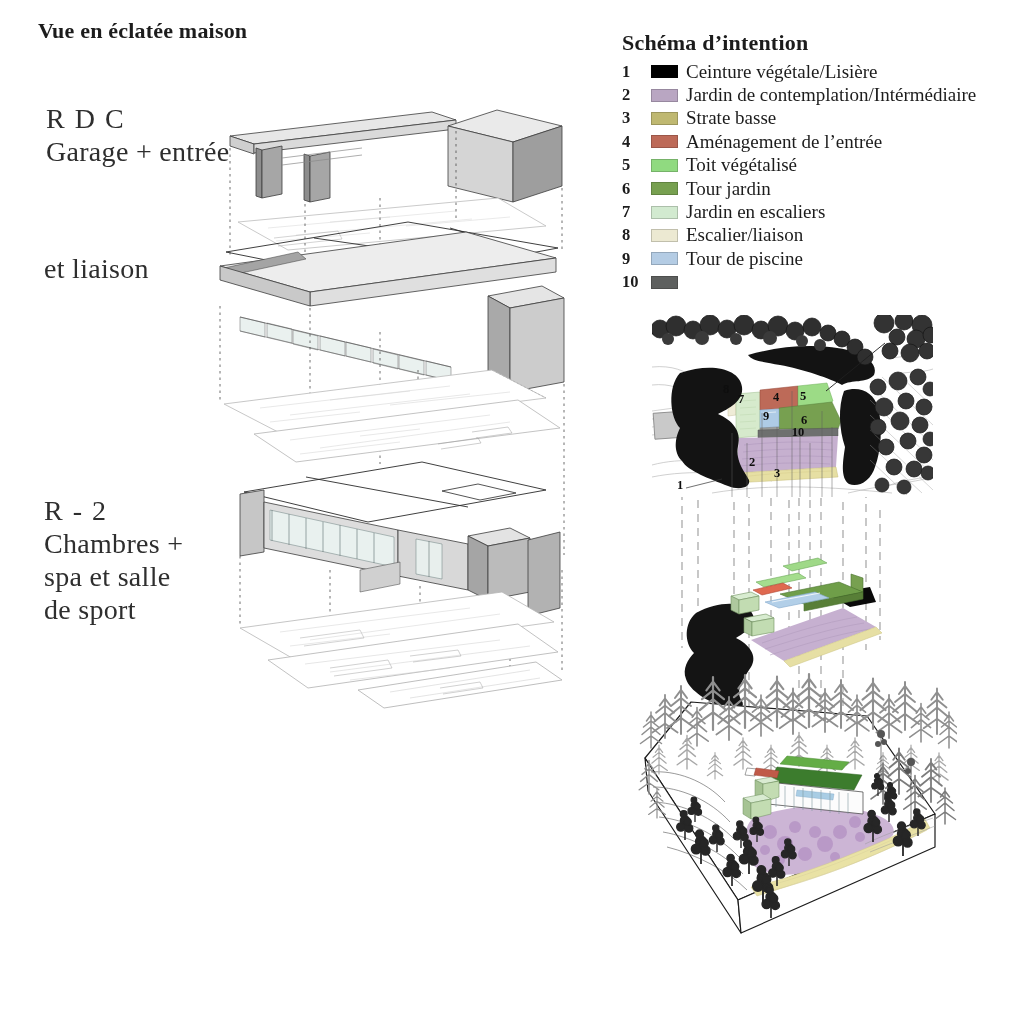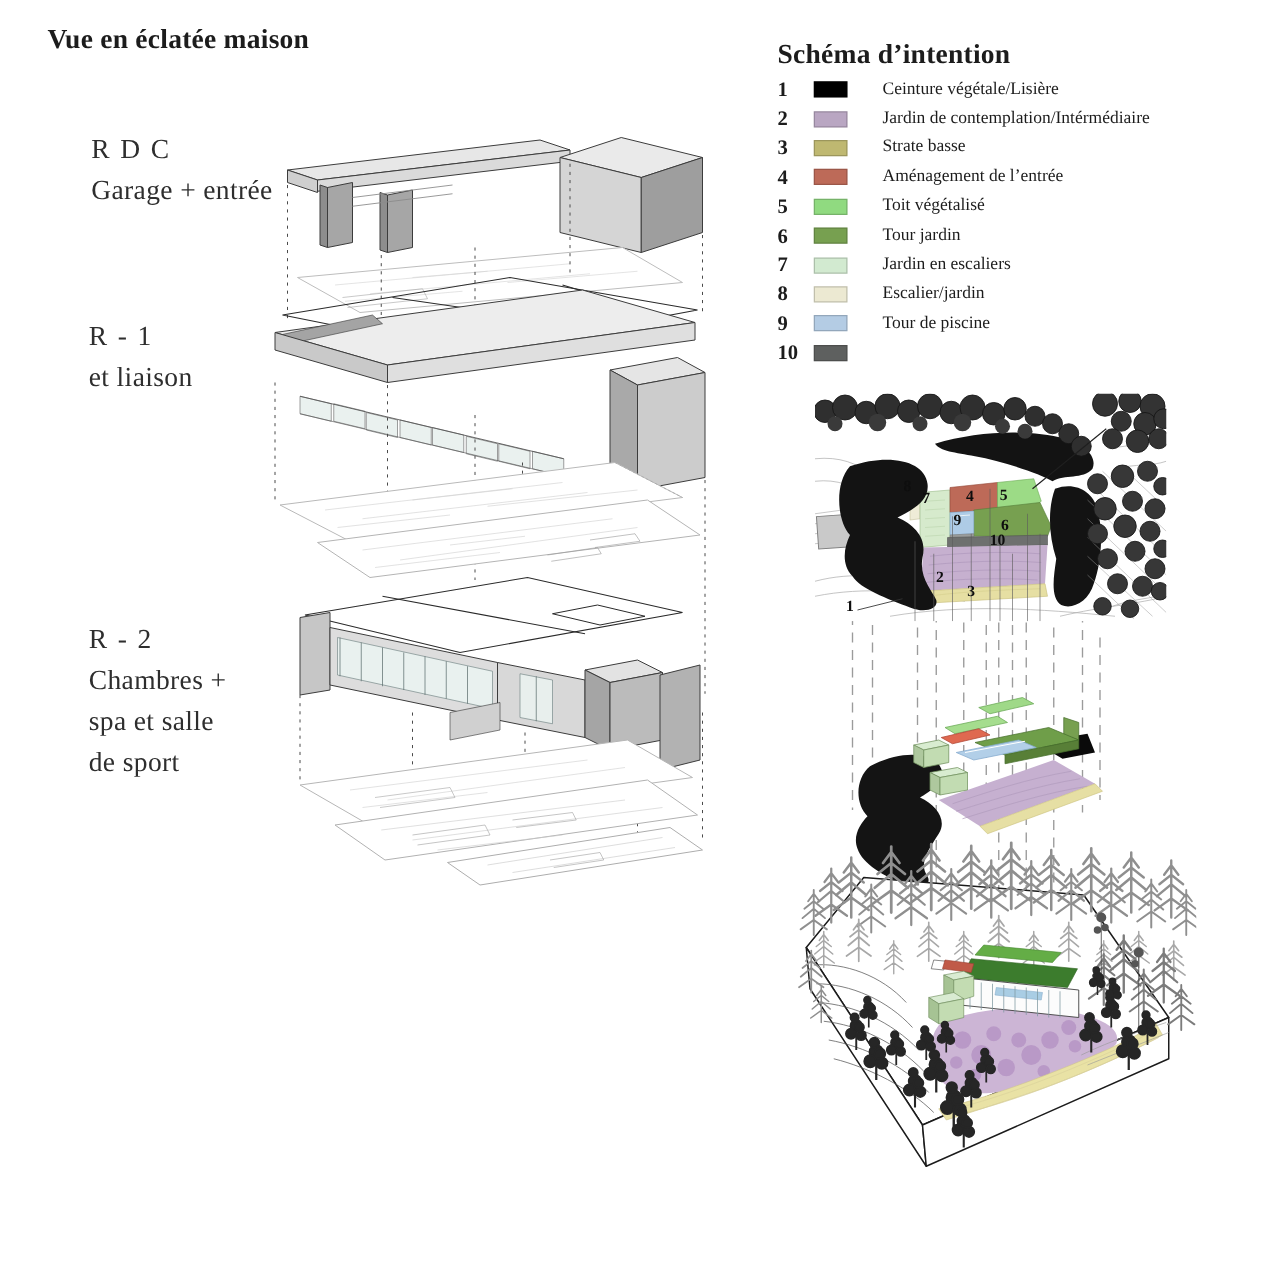--- a/index.html
+++ b/index.html
@@ -1,47 +1,46 @@
 <!DOCTYPE html>
 <html><head>
 <meta charset="utf-8">
 <style>
   html,body{margin:0;padding:0;}
   body{width:1024px;height:1024px;background:#ffffff;position:relative;overflow:hidden;
        font-family:"Liberation Serif", serif;color:#1c1c1c;}
   .title{position:absolute;font-size:22px;font-weight:bold;letter-spacing:.2px;margin:0;white-space:nowrap;}
   #ltitle{left:38px;top:18px;}
   #rtitle{left:622px;top:30px;}
-  .lvl{position:absolute;font-size:22px;line-height:33px;color:#2e2e2e;letter-spacing:.3px;margin-left:27px;}
+  .lvl{position:absolute;font-size:28px;line-height:33px;color:#2e2e2e;letter-spacing:.3px;}
   .lvl-code{letter-spacing:1.5px;}
   #lvl0{left:46px;top:102px;}
   #lvl1{left:44px;top:252px;}
   #lvl2{left:44px;top:494px;}
   .legend{position:absolute;left:622px;top:60px;width:402px;}
   .lrow{display:flex;align-items:center;height:23.4px;}
   .lnum{width:29px;font-weight:bold;font-size:16.5px;}
   .lswatch{width:27px;height:13px;margin-right:8px;border:0.5px solid rgba(0,0,0,.18);box-sizing:border-box;flex:0 0 27px;}
-  .llabel{font-size:14px;white-space:nowrap;margin-left:20px;}
+  .llabel{font-size:19px;white-space:nowrap;}
   .siteplan{position:absolute;left:652px;top:315px;width:281px;height:182px;}
   .siteplan svg{position:absolute;left:0;top:0;}
   .zn{position:absolute;transform:translate(-50%,-50%);font-weight:bold;font-size:12.5px;color:#0e0e0e;line-height:1;}
   svg.abs{position:absolute;}
 </style>
 </head>
 <body>
 
 <h1 class="title" id="ltitle">Vue en éclatée maison</h1>
 <h1 class="title" id="rtitle">Schéma d’intention</h1>
 
 <div class="lvl" id="lvl0">
   <div class="lvl-code">R D C</div>
   <div>Garage + entrée</div>
 </div>
 <div class="lvl" id="lvl1">
-  <div class="lvl-code">R - 1</div>
   <div>et liaison</div>
 </div>
 <div class="lvl" id="lvl2">
   <div class="lvl-code">R - 2</div>
   <div>Chambres +</div>
   <div>spa et salle</div>
   <div>de sport</div>
 </div>
 
 <svg class="abs" id="exploded" style="left:210px;top:100px" width="360" height="645" viewBox="0 0 360 645">
@@ -188,21 +187,21 @@
       <span class="llabel">Tour jardin</span>
     </div>
   <div class="lrow">
       <span class="lnum">7</span>
       <span class="lswatch" style="background-color: rgb(210, 234, 208);"></span>
       <span class="llabel">Jardin en escaliers</span>
     </div>
   <div class="lrow">
       <span class="lnum">8</span>
       <span class="lswatch" style="background-color: rgb(236, 233, 210);"></span>
-      <span class="llabel">Escalier/jardin</span>
+      <span class="llabel">Escalier/liaison</span>
     </div>
   <div class="lrow">
       <span class="lnum">9</span>
       <span class="lswatch" style="background-color: rgb(180, 204, 228);"></span>
       <span class="llabel">Tour de piscine</span>
     </div>
   <div class="lrow">
       <span class="lnum">10</span>
       <span class="lswatch" style="background-color: rgb(94, 96, 95);"></span>
     </div>

